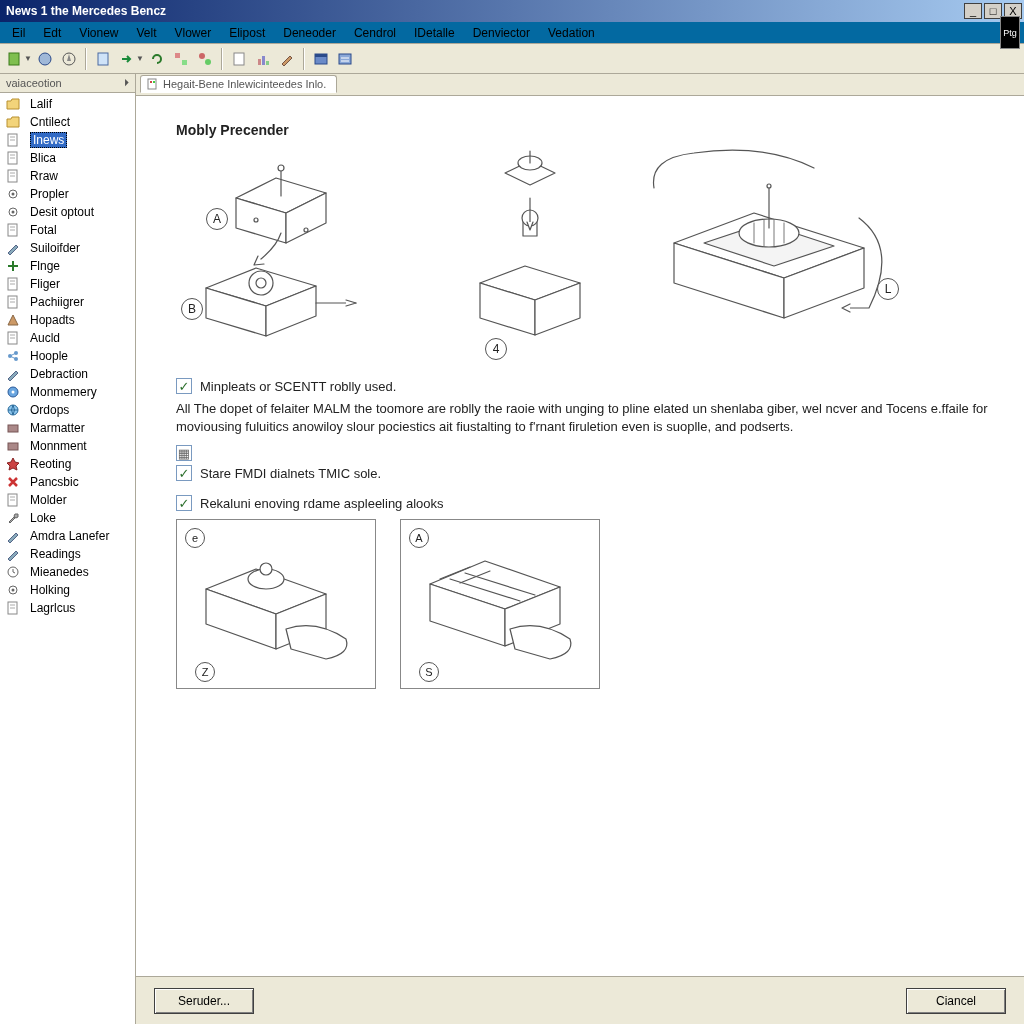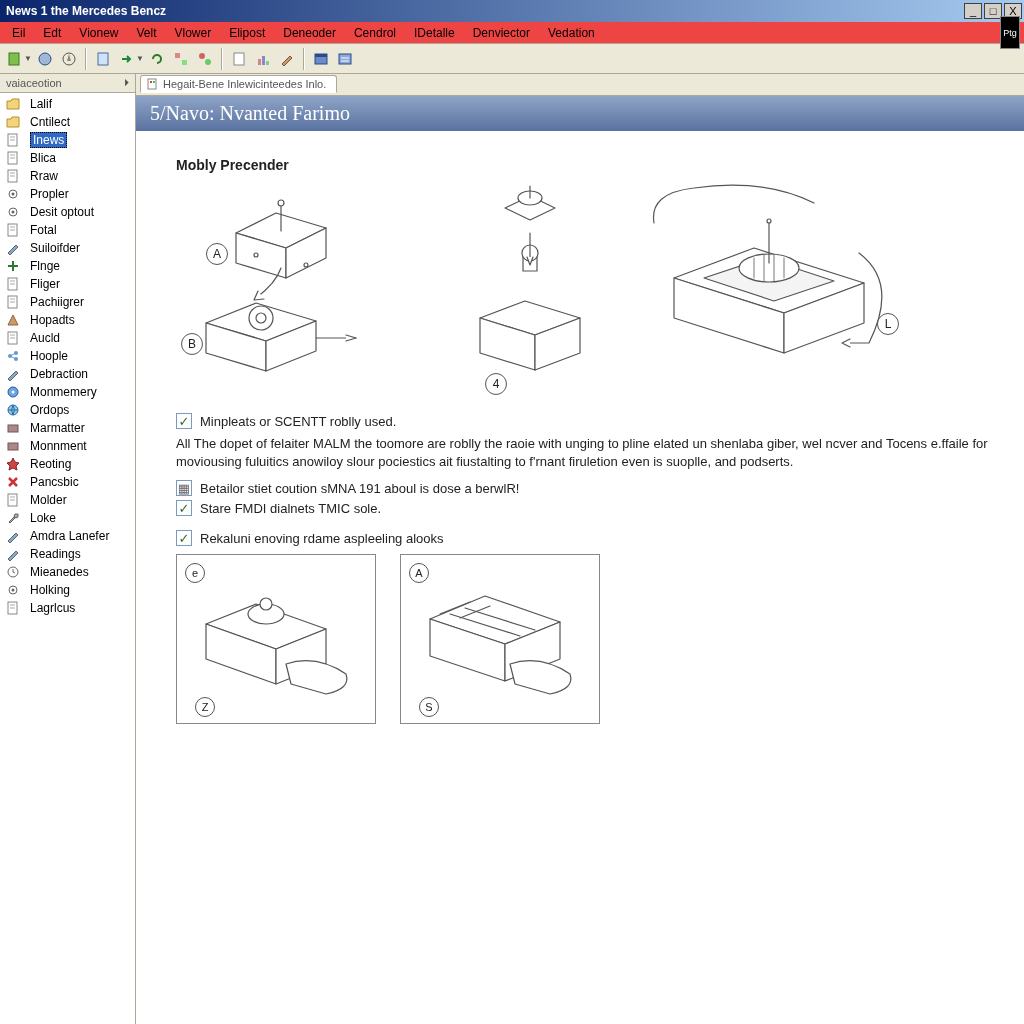--- a/index.html
+++ b/index.html
@@ -1,21 +1,21 @@
 <!DOCTYPE html>
 <html><head>
 <meta charset="utf-8">
 <style>
   * { box-sizing: border-box; margin: 0; padding: 0; }
   body { font-family: Tahoma, Arial, sans-serif; font-size: 12px; background: #ece9d8; width: 1024px; height: 1024px; overflow: hidden; color: #000; }
   .titlebar { background: linear-gradient(to right, #0a246a, #a6caf0); height: 22px; display: flex; align-items: center; justify-content: space-between; color: #fff; padding: 0 2px; }
   .titlebar-text { font-weight: bold; font-size: 12px; padding-left: 4px; }
   .win-controls { display: flex; gap: 2px; }
   .win-btn { width: 18px; height: 16px; background: #d4d0c8; border: 1px solid #404040; display: flex; align-items: center; justify-content: center; font-size: 11px; font-family: Arial; cursor: default; color:#000; }
-  .menubar { background: #ef4444; height: 22px; display: flex; align-items: center; padding: 0 4px; border-bottom: 1px solid #aca899; gap: 2px; }
+  .menubar { background: #0369a1; height: 22px; display: flex; align-items: center; padding: 0 4px; border-bottom: 1px solid #aca899; gap: 2px; }
   .menu-item { padding: 2px 8px; cursor: default; }
   .menubar-right { margin-left: auto; display:flex; gap:2px; }
   .tb { width:20px; height:33px; background:#000; color:#fff; font-size:9px; display:flex; align-items:center; justify-content:center; border:1px solid #888;}
   .toolbar { background: #ece9d8; height: 30px; display: flex; align-items: center; padding: 2px 4px; border-bottom: 1px solid #aca899; gap: 2px; }
   .tool-btn { width: 22px; height: 22px; border: 1px solid transparent; display:flex; align-items:center; justify-content:center; }
   .tool-sep { width: 2px; height: 22px; border-left: 1px solid #aca899; border-right: 1px solid #fff; margin: 0 3px; }
   .main { display: flex; height: calc(1024px - 22px - 22px - 30px); }
   .sidebar { width: 136px; background: #fff; border-right: 1px solid #aca899; display:flex; flex-direction:column; }
   .side-header { background: #ece9d8; border-bottom: 1px solid #aca899; padding: 3px 6px; font-size: 11px; color:#555; display:flex; justify-content:space-between; align-items:center;}
   .side-header .chev { font-size:10px; }
@@ -425,21 +425,20 @@
     <div class="tab-row">
       <div class="tab">
         <svg width="12" height="12">
             <rect x="1" y="1" width="8" height="10" fill="#fff" stroke="#888"></rect>
             <rect x="3" y="3" width="2" height="2" fill="#c44"></rect>
             <rect x="6" y="3" width="2" height="2" fill="#4c4"></rect>
           </svg>
         <span>Hegait-Bene Inlewicinteedes Inlo.</span>
       </div>
     </div>
-    <div class="doc-title-bar">5/Navo: Nvanted Farimo</div>
 
     <div class="doc-body">
       <h3>Mobly Precender</h3>
 
       <div class="diagram-row">
         <div style="position:relative;width:250px;height:220px">
           <svg width="250" height="220" class="iso-unit">
 
             <g transform="translate(60,20)">
               <path d="M0 30 L40 10 L90 25 L50 45 Z"></path>
@@ -521,21 +520,20 @@
 
       <div class="check-row">
         <div class="chk">✓</div>
         <span>Minpleats or SCENTT roblly used.</span>
       </div>
 
       <p class="para">All The dopet of felaiter MALM the toomore are roblly the raoie with unging to pline elated un shenlaba giber, wel ncver and Tocens e.ffaile for moviousing fuluitics anowiloy slour pociestics ait fiustalting to f'rnant firuletion even is suoplle, and podserts.</p>
 
       <div class="check-row">
         <div class="chk icon">▦</div>
-        <span>Betailor stiet coution sMNA 191 aboul is dose a berwlR!</span>
       </div>
       <div class="check-row" style="margin-top:-2px">
         <div class="chk">✓</div>
         <span>Stare FMDI dialnets TMIC sole.</span>
       </div>
 
       <div class="check-row" style="margin-top:14px">
         <div class="chk">✓</div>
         <span>Rekaluni enoving rdame aspleeling alooks</span>
       </div>
@@ -570,14 +568,18 @@
             </g>
             <path d="M100 100 Q 130 90 160 110 Q 165 125 140 130 L 105 120 Z" fill="#fff"></path>
           </svg>
           <span class="tag" style="left:8px;top:8px">A</span>
           <span class="tag" style="left:18px;bottom:6px">S</span>
         </div>
       </div>
 
     </div>
 
+    <div class="btn-row">
+      <button class="winbutton">Seruder...</button>
+      <button class="winbutton">Ciancel</button>
+    </div>
   </div>
 </div>
 
 </body></html>

